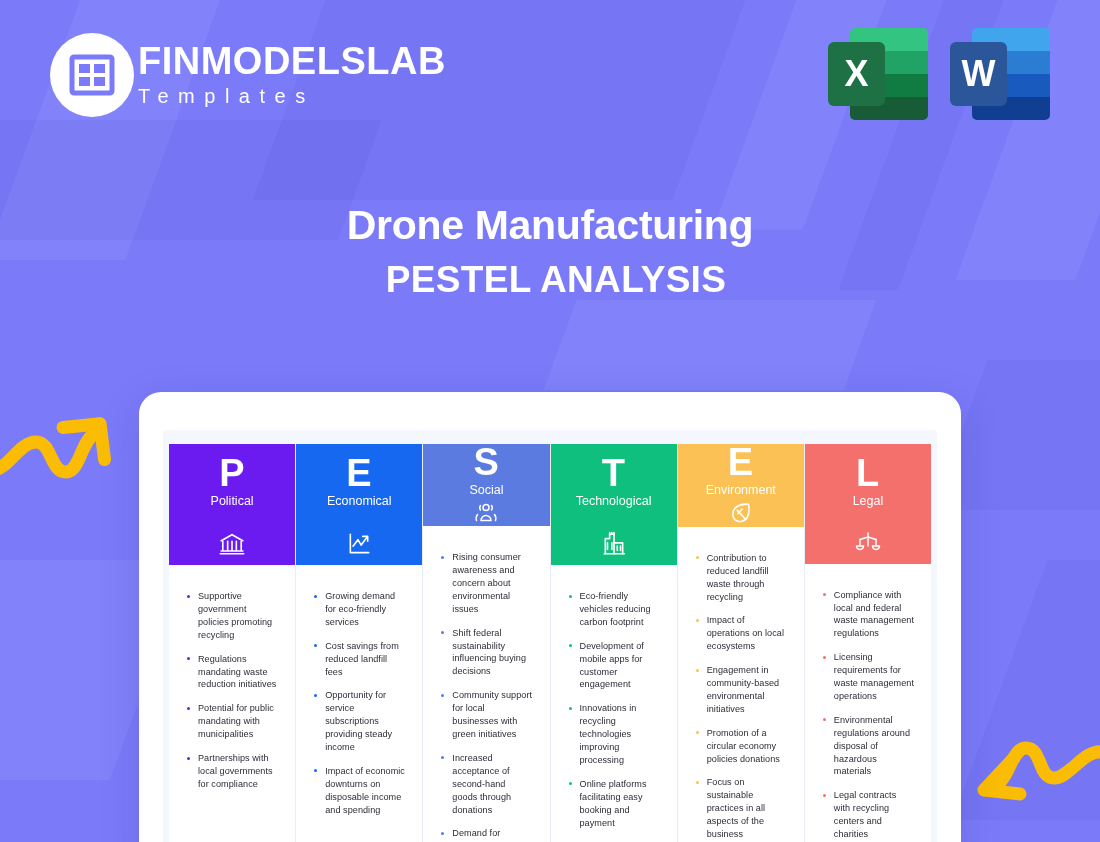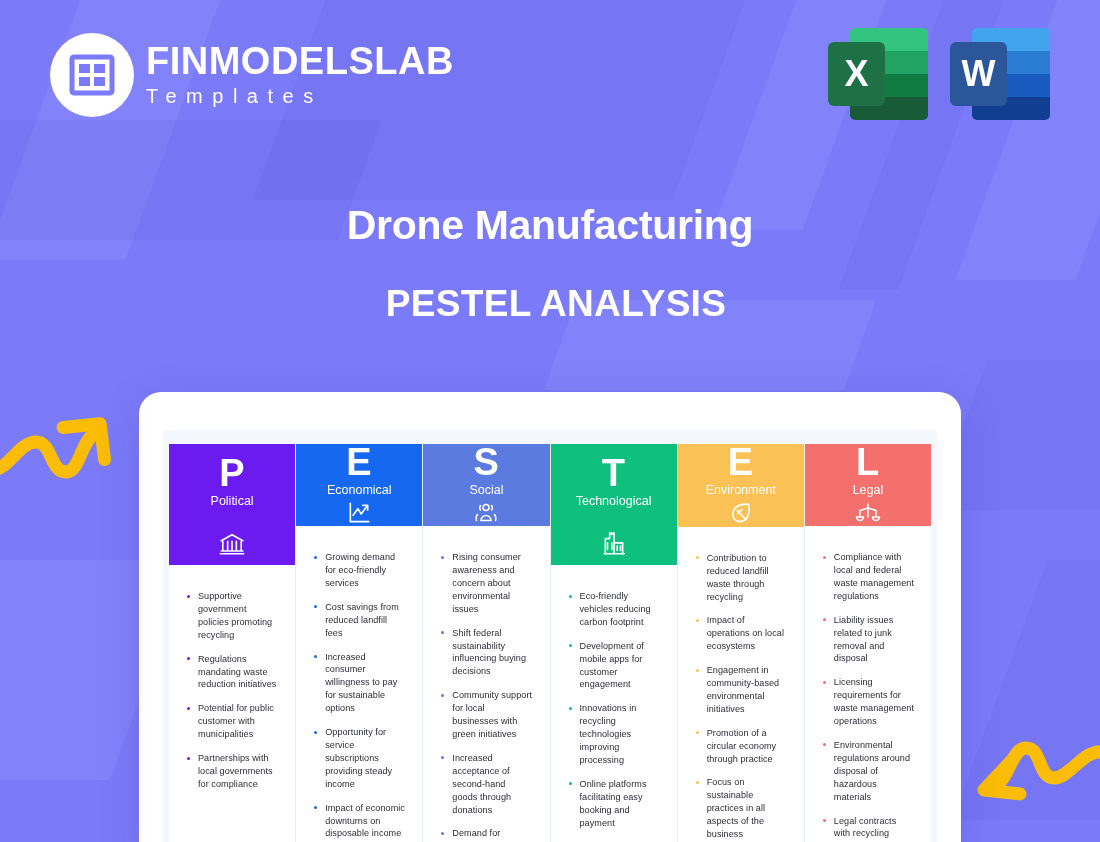--- a/index.html
+++ b/index.html
@@ -40,21 +40,21 @@
     top: 0; left: 0; right: 0;
     height: 150px;
   }
 
   .brand {
     position: absolute;
     left: 50px;
     top: 33px;
     display: flex;
     align-items: center;
-    gap: 12px;
+    gap: 4px;
   }
   .brand-mark {
     width: 84px;
     height: 84px;
     border-radius: 50%;
     background: #FFFFFF;
     display: flex;
     align-items: center;
     justify-content: center;
     flex: none;
@@ -126,21 +126,21 @@
     font-weight: bold;
     color: #FFFFFF;
     letter-spacing: -0.3px;
     line-height: 1.25;
   }
   .title-sub {
     font-size: 37px;
     font-weight: bold;
     color: #FFFFFF;
     letter-spacing: 0.3px;
-    margin-top: 32px;
+    margin-top: 8px;
     padding-left: 12px;
   }
 
   
   .arrow { position: absolute; pointer-events: none; }
   .arrow-left  { left: -12px; top: 398px; }
   .arrow-right { right: -6px; bottom: 12px; }
 
   
   .device {
@@ -330,21 +330,21 @@
           <svg width="26" height="26" viewBox="0 0 24 24" fill="none" stroke="#FFFFFF" stroke-width="1.5" stroke-linecap="round">
             <path d="M2 9 L12 3.5 L22 9"></path>
             <path d="M3.5 9.5 L3.5 18 M8 9.5 L8 18 M12 9.5 L12 18 M16 9.5 L16 18 M20.5 9.5 L20.5 18"></path>
             <path d="M2 18.5 L22 18.5 M1.2 21 L22.8 21"></path>
           </svg>
         </div>
         <div class="col-body">
           <ul class="bullet-list" style="--bullet:#6B1AF0">
             <li>Supportive government policies promoting recycling</li>
             <li>Regulations mandating waste reduction initiatives</li>
-            <li>Potential for public customer with municipalities</li>
+            <li>Potential for public mandating with municipalities</li>
             <li>Partnerships with local governments for compliance</li>
           </ul>
         </div>
       </div>
 
       <div class="col">
         <div class="col-letter" style="background:#1668F0">
           <span class="ltr">E</span>
           <span class="nm">Economical</span>
         </div>
@@ -352,21 +352,20 @@
           <svg width="26" height="26" viewBox="0 0 24 24" fill="none" stroke="#FFFFFF" stroke-width="1.5" stroke-linecap="round" stroke-linejoin="round">
             <path d="M4 3 L4 20 L21 20"></path>
             <path d="M6.5 14 L11 8 L14 13 L19.5 5.5"></path>
             <path d="M15.5 5 L20 5 L20 9.5"></path>
           </svg>
         </div>
         <div class="col-body">
           <ul class="bullet-list" style="--bullet:#1668F0">
             <li>Growing demand for eco-friendly services</li>
             <li>Cost savings from reduced landfill fees</li>
-            <li>Increased consumer willingness to pay for sustainable options</li>
             <li>Opportunity for service subscriptions providing steady income</li>
             <li>Impact of economic downturns on disposable income and spending</li>
           </ul>
         </div>
       </div>
 
       <div class="col">
         <div class="col-letter" style="background:#5B7BE0">
           <span class="ltr">S</span>
           <span class="nm">Social</span>
@@ -426,21 +425,21 @@
             <path d="M19 4 C 9 3, 4 8, 4.5 14 C 5 19.5, 11 21.5, 15.5 18.5 C 19.5 15.8, 20 9, 19 4 Z"></path>
             <path d="M8.5 9.5 L16 17.5"></path>
             <path d="M13 8.5 L9 12.5"></path>
           </svg>
         </div>
         <div class="col-body">
           <ul class="bullet-list" style="--bullet:#FBC154">
             <li>Contribution to reduced landfill waste through recycling</li>
             <li>Impact of operations on local ecosystems</li>
             <li>Engagement in community-based environmental initiatives</li>
-            <li>Promotion of a circular economy through practice</li>
+            <li>Promotion of a circular economy policies donations</li>
             <li>Focus on sustainable practices in all aspects of the business</li>
           </ul>
         </div>
       </div>
 
       <div class="col">
         <div class="col-letter" style="background:#F4706C">
           <span class="ltr">L</span>
           <span class="nm">Legal</span>
         </div>
@@ -449,21 +448,20 @@
             <path d="M14 3 L14 16"></path>
             <path d="M6 9.5 L14 7 L22 9.5"></path>
             <path d="M2.5 16 A3.5 3.5 0 0 0 9.5 16 Z"></path>
             <path d="M18.5 16 A3.5 3.5 0 0 0 25.5 16 Z"></path>
             <path d="M6 9.5 L6 16 M22 9.5 L22 16"></path>
           </svg>
         </div>
         <div class="col-body">
           <ul class="bullet-list" style="--bullet:#F4706C">
             <li>Compliance with local and federal waste management regulations</li>
-            <li>Liability issues related to junk removal and disposal</li>
             <li>Licensing requirements for waste management operations</li>
             <li>Environmental regulations around disposal of hazardous materials</li>
             <li>Legal contracts with recycling centers and charities</li>
           </ul>
         </div>
       </div>
 
     </div>
   </div>
 </div>

